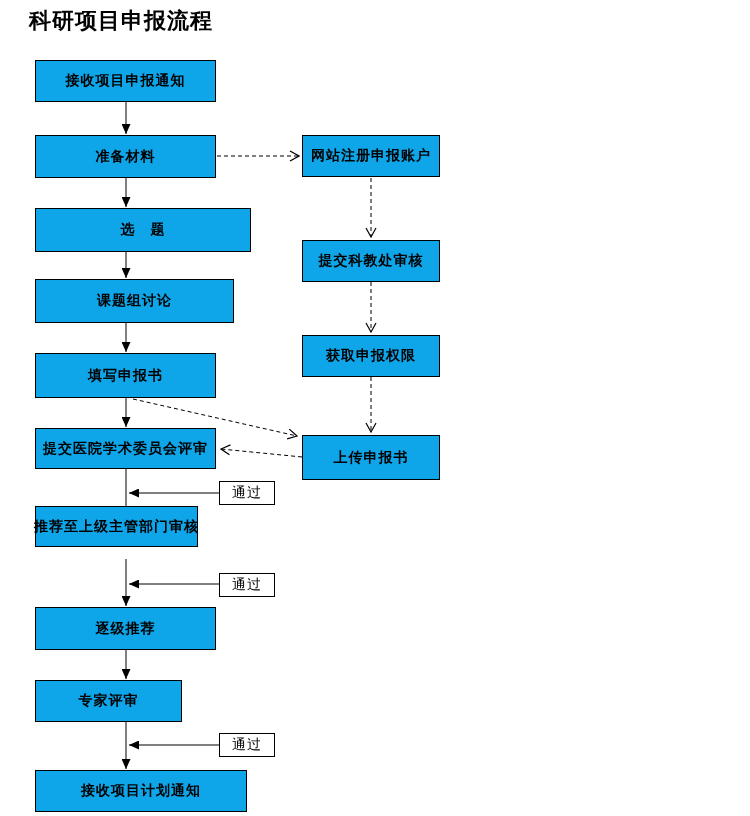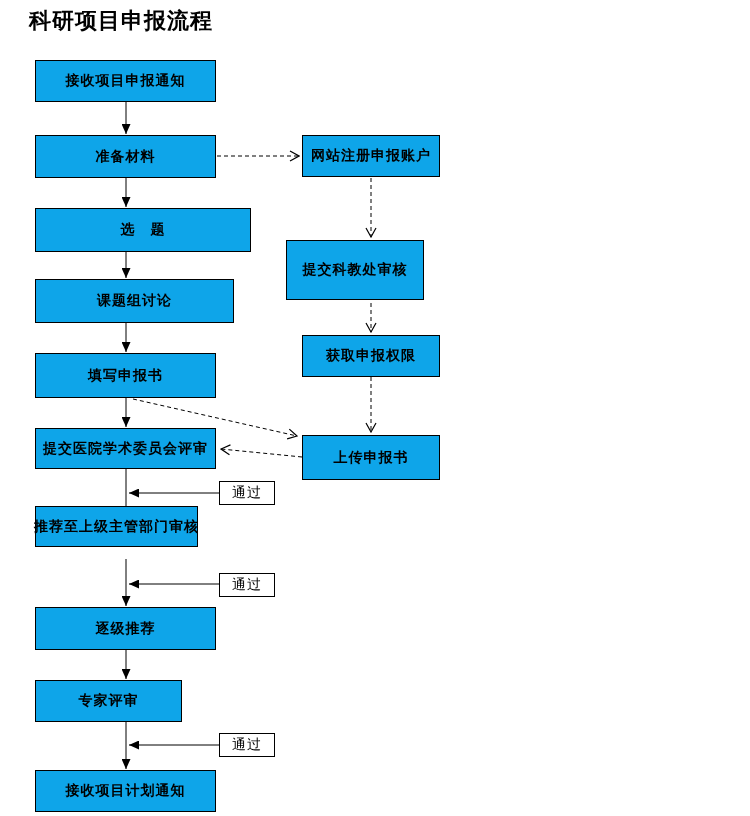--- a/index.html
+++ b/index.html
@@ -108,24 +108,24 @@
 
   <div class="box" style="left:35px; top:60px;  width:181px; height:42px">接收项目申报通知</div>
   <div class="box" style="left:35px; top:135px; width:181px; height:43px">准备材料</div>
   <div class="box" style="left:35px; top:208px; width:216px; height:44px">选　题</div>
   <div class="box" style="left:35px; top:279px; width:199px; height:44px">课题组讨论</div>
   <div class="box" style="left:35px; top:428px; width:181px; height:41px">提交医院学术委员会评审</div>
   <div class="box" style="left:35px; top:353px; width:181px; height:45px">填写申报书</div>
   <div class="box" style="left:35px; top:506px; width:163px; height:41px">推荐至上级主管部门审核</div>
   <div class="box" style="left:35px; top:607px; width:181px; height:43px">逐级推荐</div>
   <div class="box" style="left:35px; top:680px; width:147px; height:42px">专家评审</div>
-  <div class="box" style="left:35px; top:770px; width:181px; height:42px">接收项目计划通知</div>
+  <div class="box" style="left:35px; top:770px; width:212px; height:42px">接收项目计划通知</div>
 
   <div class="box" style="left:302px; top:135px; width:138px; height:42px">网站注册申报账户</div>
-  <div class="box" style="left:286px; top:240px; width:138px; height:60px">提交科教处审核</div>
+  <div class="box" style="left:302px; top:240px; width:138px; height:42px">提交科教处审核</div>
   <div class="box" style="left:302px; top:335px; width:138px; height:42px">获取申报权限</div>
   <div class="box" style="left:302px; top:435px; width:138px; height:45px">上传申报书</div>
 
   <div class="pass-box" style="left:219px; top:481px; width:56px; height:24px">通过</div>
   <div class="pass-box" style="left:219px; top:573px; width:56px; height:24px">通过</div>
   <div class="pass-box" style="left:219px; top:733px; width:56px; height:24px">通过</div>
 
 </div>
 
 </body></html>

